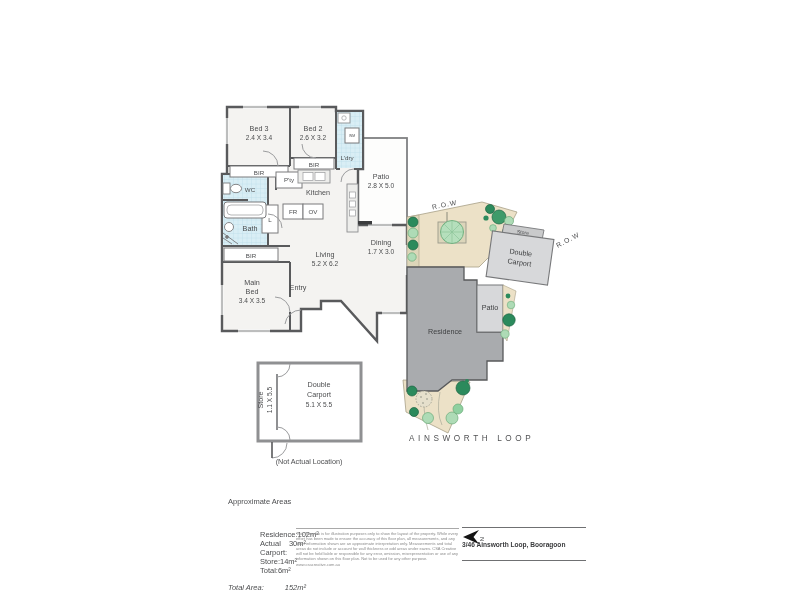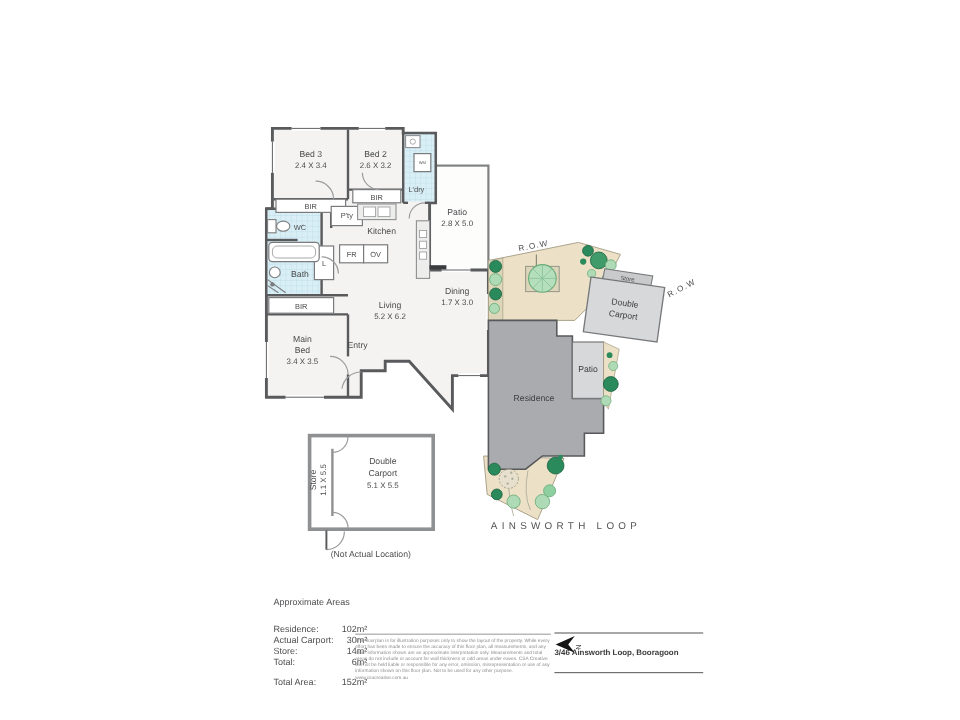--- a/index.html
+++ b/index.html
@@ -9,23 +9,23 @@
   svg text{font-family:"Liberation Sans",sans-serif;fill:#4b4c4e;}
   .room-label{font-size:7.2px;}
   .room-dims{font-size:6.6px;}
   .small-label{font-size:6.2px;}
   .tiny-label{font-size:3.4px;}
   .site-label{font-size:7.2px;fill:#3f4042;}
   .row-label{font-size:6.8px;letter-spacing:1px;fill:#4b4c4e;}
   .street-label{font-size:8.2px;letter-spacing:3.6px;fill:#515254;}
   .store-tiny{font-size:5px;fill:#4b4c4e;}
   .areas{position:absolute;left:228px;top:497px;width:78px;font-size:7.5px;color:#4d4e50;}
-  .areas .title{margin-bottom:14px;}
-  .areas .row{display:flex;justify-content:space-between;line-height:9px;}
-  .areas .total{margin-top:8px;display:flex;justify-content:space-between;}
+  .areas .title{margin-bottom:24px;}
+  .areas .row{display:flex;justify-content:flex-start;line-height:9px;margin-left:32px;}
+  .areas .total{margin-top:8px;display:flex;justify-content:space-between;font-style:italic;}
   .disclaimer{position:absolute;left:296px;top:528px;width:163px;border-top:1px solid #a9a9a9;
     padding-top:2px;font-size:4px;line-height:1.25;color:#8b8b8b;}
   .disclaimer .site{margin-top:1px;color:#8b8b8b;}
   .address-bar{position:absolute;left:462px;top:527px;width:124px;height:32px;
     border-top:1px solid #6f7072;border-bottom:1px solid #6f7072;display:flex;align-items:center;gap:4px;}
   .address-text{font-size:6.6px;font-weight:bold;color:#3a3b3d;}
   .note-caption{font-size:7.2px;fill:#4d4e50;}
 </style>
 </head>
 <body>

